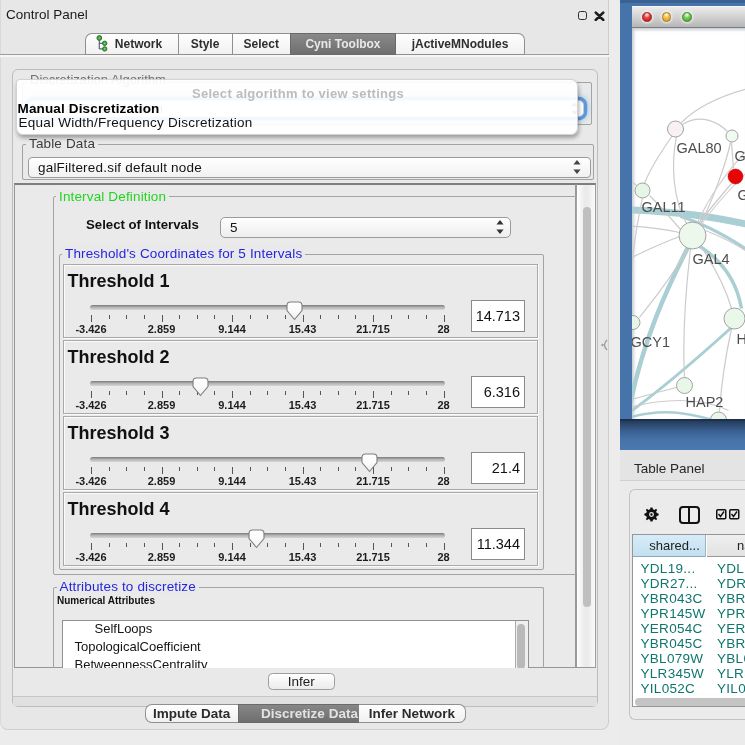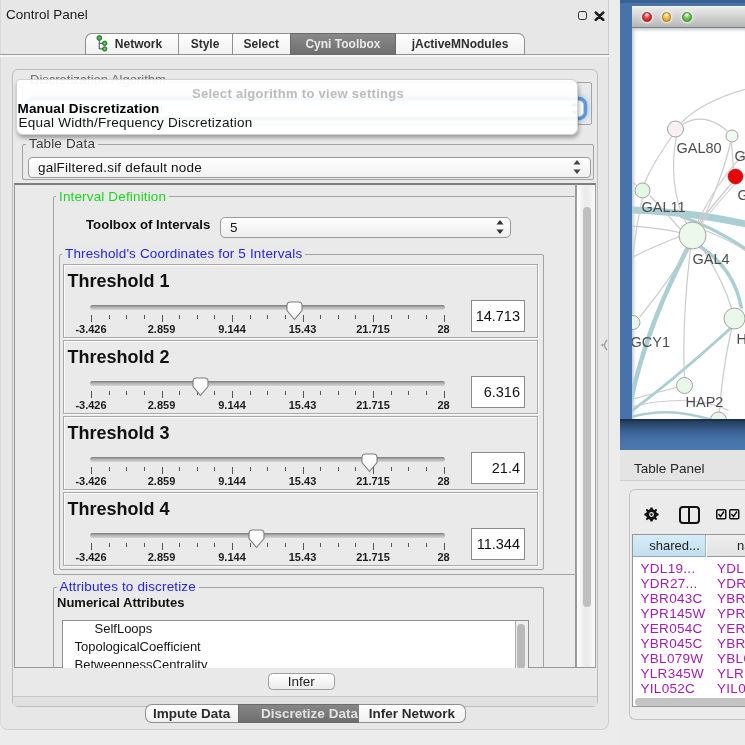--- a/index.html
+++ b/index.html
@@ -42,21 +42,21 @@
 #nettop { left:620px; top:0; width:125px; height:3px; background:#396192; }
 #titlebar { left:631.5px; top:6px; width:113.5px; height:21.5px; background:linear-gradient(#ececec,#b6b6b6); border-bottom:1px solid #7c7c7c; border-top:1px solid #f5f5f5; }
 .tl { top:12px; width:9.6px; height:9.6px; border-radius:50%; }
 #netview { left:631.5px; top:27.5px; width:113.5px; height:391px; background:#fff; overflow:hidden; box-shadow:inset 2px 2px 3px rgba(30,50,80,0.25); }
 #netshadow { left:620px; top:418.5px; width:125px; height:2px; background:#1d3050; }
 #tphead { left:620px; top:450px; width:125px; height:31px; background:#e4e4e4; border-bottom:1px solid #d0d0d0; }
 #tpheadtxt { left:634px; top:461px; font-size:13.5px; color:#262626; }
 #tpbg { left:620px; top:482px; width:125px; height:263px; background:#ebebeb; }
 #tbox { left:628.5px; top:488.5px; width:120px; height:231px; background:#ebebeb; border:1px solid #c4c4c4; border-radius:6px 0 0 6px; border-right:none; }
 #ttable { left:632px; top:533.5px; width:113px; height:173.5px; background:#fff; border:1px solid #969696; border-right:none; overflow:hidden; }
-.trow { position:absolute; left:0; width:113px; height:15.05px; font-size:13.5px; letter-spacing:0.3px; color:#a21caf; }
+.trow { position:absolute; left:0; width:113px; height:15.05px; font-size:13.5px; letter-spacing:0.3px; color:#0f766e; }
 .c1 { position:absolute; left:7.5px; top:0; }
 .c2 { position:absolute; left:84px; top:0; }
 </style>
 </head>
 <body>
 
 <div class="abs" id="cpwin"></div>
 <div class="abs" id="cptitle">Control Panel</div>
 <div class="abs" id="icoSquare"></div>
 <svg class="abs" style="left:593.5px;top:10.5px" width="11" height="10.5" viewBox="0 0 11 10.5">
@@ -105,21 +105,21 @@
     <path d="M5 0 L8.6 4.4 L1.4 4.4 Z" fill="#444"></path>
     <path d="M5 14 L8.6 9.6 L1.4 9.6 Z" fill="#444"></path>
   </svg>
 
 <div class="abs" id="viewport"></div>
 <div class="abs" id="vsb"></div>
 <div class="abs" id="vsbthumb"></div>
 
 <div class="abs groupbox" style="left:52.5px;top:196px;width:524px;height:379px;"></div>
 <div class="abs grouptitle" style="left:56px;top:188.5px;color:#1fd61f;">Interval Definition</div>
-<div class="abs" style="left:86px;top:217px;font-size:13.2px;font-weight:700;color:#111;">Toolbox of Intervals</div>
+<div class="abs" style="left:86px;top:217px;font-size:13.2px;font-weight:700;color:#111;">Select of Intervals</div>
 <div class="abs" style="left:220px;top:217px;width:291px;height:20.5px;background:linear-gradient(#ffffff,#ededed);border:1px solid #9b9b9b;border-radius:5px;font-size:13.5px;color:#141414;line-height:19.5px;padding-left:9px;">5</div>
 <svg class="abs" style="left:495px;top:220px" width="10" height="14" viewBox="0 0 10 14">
     <path d="M5 0 L8.6 4.4 L1.4 4.4 Z" fill="#333"></path>
     <path d="M5 14 L8.6 9.6 L1.4 9.6 Z" fill="#333"></path>
   </svg>
 
 <div class="abs groupbox" style="left:58.5px;top:253.5px;width:485px;height:316px;"></div>
 <div class="abs grouptitle" style="left:62px;top:245.5px;color:#2525e0;">Threshold's Coordinates for 5 Intervals</div>
 <div class="abs tpanel" style="top:264px;">
 <div class="abs tptitle">Threshold 1</div>
@@ -285,21 +285,21 @@
           <stop offset="1" stop-color="#ededed"></stop>
         </linearGradient>
       </defs>
       <path d="M1 4.5 Q1 1 4.5 1 L12.5 1 Q16 1 16 4.5 L16 9.5 L8.5 18.5 L1 9.5 Z" fill="url(#thg4)" stroke="#7e7e7e" stroke-width="1.1"></path>
     </svg>
 <div class="abs valbox" style="left:407.5px;top:35px;">11.344</div>
 </div>
 
 <div class="abs groupbox" style="left:53px;top:586.5px;width:491px;height:81.5px;border-bottom:none;"></div>
 <div class="abs grouptitle" style="left:56.5px;top:579px;color:#2525e0;">Attributes to discretize</div>
-<div class="abs" style="left:57px;top:594.5px;font-size:13px;font-weight:700;color:#111;">Numerical Attributes</div>
+<div class="abs" style="left:57px;top:594.5px;font-size:10px;font-weight:700;color:#111;">Numerical Attributes</div>
 <div class="abs" style="left:62px;top:620px;width:466.5px;height:48px;background:#fff;border:1px solid #909090;border-bottom:none;overflow:hidden;">
   <div style="position:absolute;left:11.5px;top:0px;font-size:13px;color:#141414;margin-left:20px;">SelfLoops</div>
   <div style="position:absolute;left:11.5px;top:18px;font-size:13px;color:#141414;">TopologicalCoefficient</div>
   <div style="position:absolute;left:11.5px;top:36px;font-size:13px;color:#141414;">BetweennessCentrality</div>
   <div style="position:absolute;right:0;top:0;width:13px;height:48px;background:#efefef;border-left:1px solid #ababab;"></div>
   <div style="position:absolute;right:2.5px;top:3px;width:8px;height:45px;background:#b9b9b9;border-radius:4px;"></div>
 </div>
 <div class="abs" id="applybtn">Infer</div>
 
 <div class="abs bottab" style="left:144.5px;width:93.5px;border-radius:7px 0 0 7px;border-right:none;">Impute Data</div>

